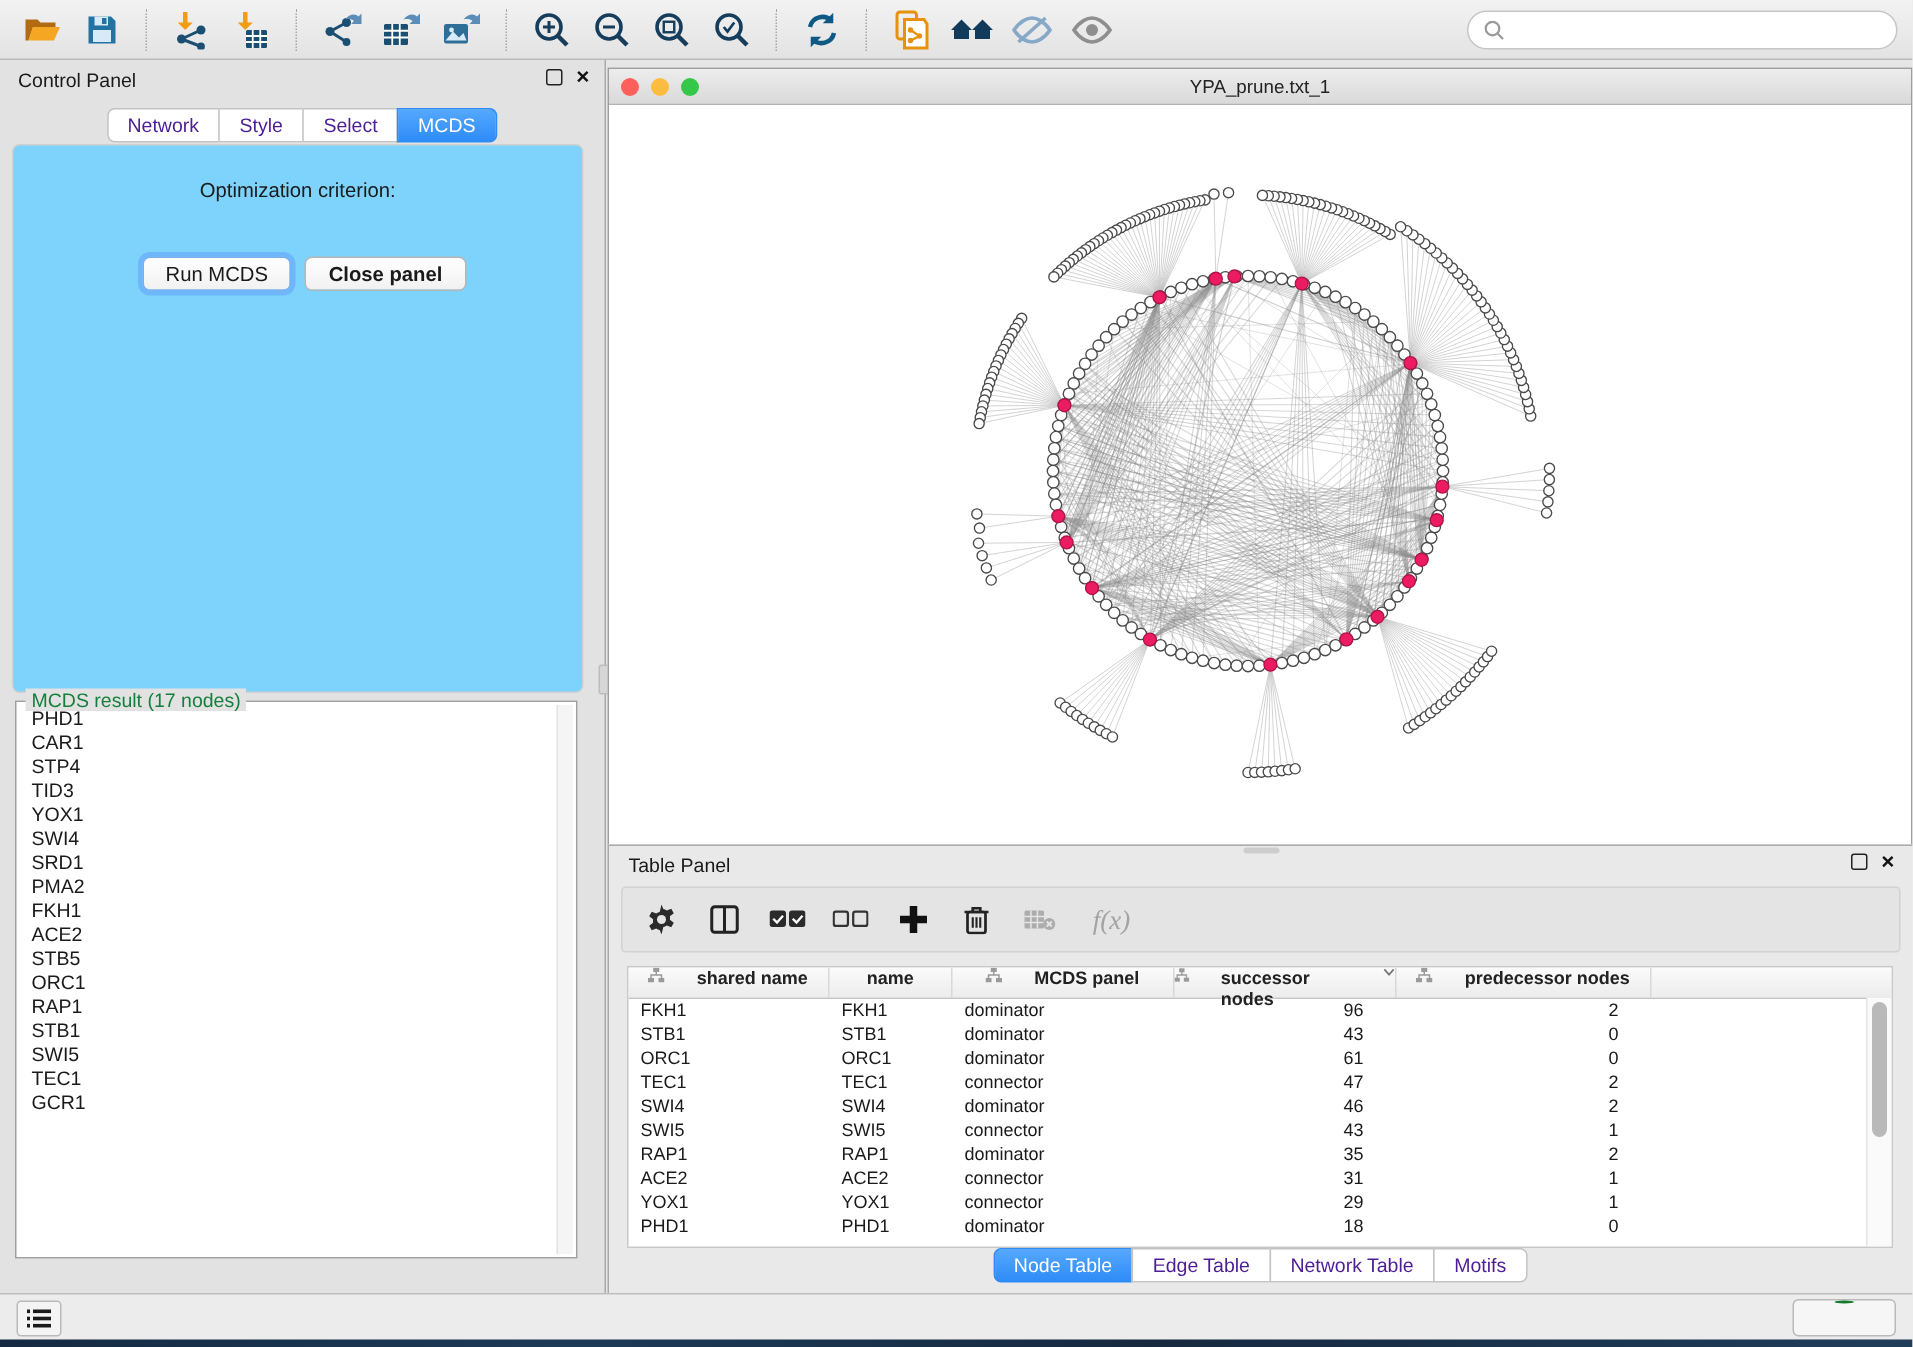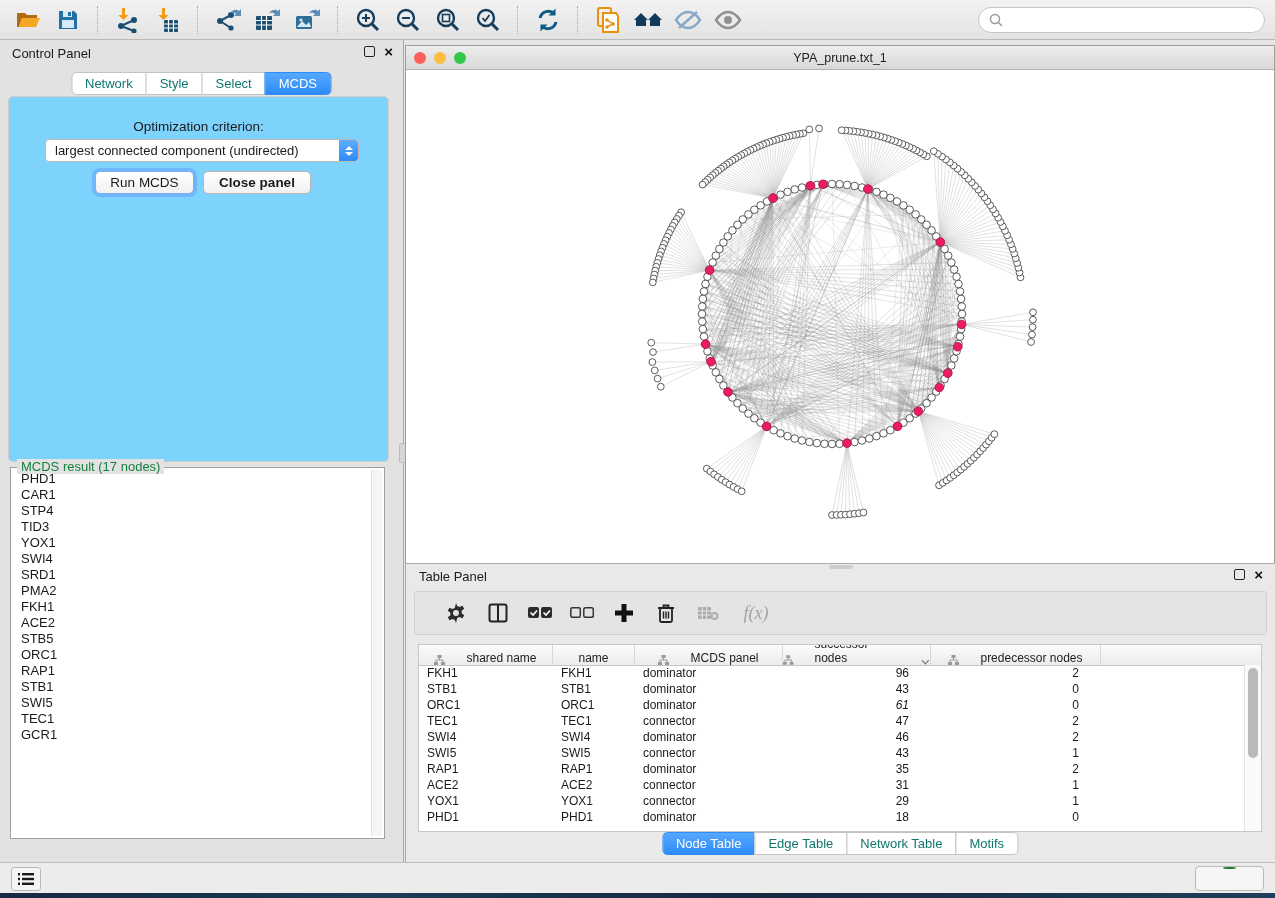--- a/index.html
+++ b/index.html
@@ -12,21 +12,21 @@
   .searchbox{margin-left:auto;width:287px;height:26px;background:#fff;border:1px solid #c6c6c6;border-radius:13px;display:flex;align-items:center;padding:0 10px;box-sizing:border-box;gap:6px;}
   .searchbox input{border:none;outline:none;flex:1;font-size:13px;font-family:"Liberation Sans",sans-serif;background:transparent;}
 
   
   .control-panel{position:absolute;left:0;top:40px;width:404px;height:822px;background:#e2e2e2;border-right:1px solid #a9a9a9;box-sizing:border-box;}
   .cp-header{position:absolute;top:6px;left:12px;font-size:13px;color:#1a1a1a;}
   .win-icons{position:absolute;top:6px;right:10px;display:flex;gap:9px;align-items:center;}
   .float-ico{width:9px;height:9px;border:1.6px solid #222;border-radius:2px;}
   .close-ico{font-size:15px;font-weight:bold;color:#111;line-height:10px;}
   .seg-tabs{display:flex;}
-  .seg-tabs .tab{background:#fff;border:1px solid #c3c3c3;margin-left:-1px;padding:3px 13px;font-size:13px;cursor:default;color:#0f766e;}
+  .seg-tabs .tab{background:#fff;border:1px solid #c3c3c3;margin-left:-1px;padding:3px 13px;font-size:13px;cursor:default;color:#4c1d95;}
   .seg-tabs .tab:first-child{border-radius:5px 0 0 5px;}
   .seg-tabs .tab:last-child{border-radius:0 5px 5px 0;}
   .seg-tabs .tab.active{background:linear-gradient(#55a8fd,#2e8cf8);border-color:#2e8cf8;color:#fff;}
   .cp-tabs{position:absolute;top:32px;left:50%;transform:translateX(-50%);}
   .cp-card{position:absolute;left:8px;top:56px;width:379px;height:364px;background:#7dd3fc;border:1px solid #cfcfcf;border-radius:5px;}
   .opt-label{position:absolute;top:22px;width:100%;text-align:center;font-size:13.5px;}
   .dropdown{position:absolute;left:36px;top:42px;width:314px;height:23px;background:#fff;border:1px solid #b9b9b9;border-radius:4px;display:flex;align-items:center;box-sizing:border-box;overflow:hidden;}
   .dropdown .dval{flex:1;font-size:13px;padding-left:9px;white-space:nowrap;}
   .dropdown .stepper{width:19px;height:100%;background:linear-gradient(#5fadfe,#2d8bf7);display:flex;flex-direction:column;align-items:center;justify-content:center;gap:2px;border-radius:0 3px 3px 0;}
   .arr-up{width:0;height:0;border-left:4px solid transparent;border-right:4px solid transparent;border-bottom:4.5px solid #fff;}
@@ -44,26 +44,26 @@
   
   .network-win{position:absolute;left:405px;top:45px;width:870px;height:518px;background:#fff;border:1px solid #9e9e9e;box-sizing:border-box;}
   .net-titlebar{position:relative;height:23px;background:linear-gradient(#ededed,#d9d9d9);border-bottom:1px solid #b3b3b3;display:flex;align-items:center;}
   .tl{width:12px;height:12px;border-radius:50%;margin-left:8px;}
   .net-title{position:absolute;width:100%;text-align:center;font-size:12.5px;color:#222;}
   .net-canvas{width:868px;height:493px;background:#fff;}
 
   
   .table-panel{position:absolute;left:405px;top:563px;width:870px;height:299px;background:#e9e9e9;border-top:1px solid #adadad;border-left:1px solid #a9a9a9;box-sizing:border-box;}
   .tp-header{position:absolute;top:5px;left:13px;font-size:13px;}
-  .tp-toolbar{position:absolute;top:27px;left:8px;right:8px;height:44px;background:#e4e4e4;border:1px solid #d2d2d2;border-radius:3px;display:flex;align-items:center;padding-left:29px;gap:18px;box-sizing:border-box;}
+  .tp-toolbar{position:absolute;top:27px;left:8px;right:8px;height:44px;background:#e4e4e4;border:1px solid #d2d2d2;border-radius:3px;display:flex;align-items:center;padding-left:14px;gap:18px;box-sizing:border-box;}
   .tico{display:flex;align-items:center;justify-content:center;width:24px;height:24px;}
   .fx{font-family:"Liberation Serif",serif;font-style:italic;font-size:18px;color:#a3a3a3;}
   .tbl-wrap{position:absolute;left:12px;right:13px;top:80px;height:188px;background:#fff;border:1px solid #c8c8c8;box-sizing:border-box;overflow:hidden;}
   .tbl-head{display:flex;height:20px;background:linear-gradient(#fbfbfb,#ececec);border-bottom:1px solid #c6c6c6;}
-  .th{display:flex;align-items:flex-end;justify-content:center;gap:21px;font-size:12px;color:#222;border-right:1px solid #d8d8d8;box-sizing:border-box;}
+  .th{display:flex;align-items:flex-start;justify-content:center;gap:21px;font-size:12px;color:#222;border-right:1px solid #d8d8d8;box-sizing:border-box;font-weight:bold;}
   .rows{position:absolute;left:0;right:16px;top:20px;bottom:0;}
   .trow{display:flex;height:16px;align-items:center;}
   .td{font-size:12px;box-sizing:border-box;white-space:nowrap;overflow:hidden;}
   .td.num{text-align:right;}
   .tbl-vscroll{position:absolute;top:20px;right:0;bottom:0;width:16px;background:#fafafa;border-left:1px solid #e4e4e4;}
   .tbl-thumb{position:absolute;left:2.5px;top:3px;width:10px;height:90px;background:#b9b9b9;border-radius:6px;}
   .tp-tabs{position:absolute;bottom:7px;left:50%;transform:translateX(-50%);}
   .grip-h{position:absolute;top:1px;left:50%;width:24px;height:4px;background:#cdcdcd;border-radius:2px;transform:translateX(-50%);}
 
   
@@ -228,27 +228,20 @@
     </div>
     <div class="seg-tabs cp-tabs" id="cp-tabs">
         <div class="tab">Network</div>
         <div class="tab">Style</div>
         <div class="tab">Select</div>
         <div class="tab active">MCDS</div>
       </div>
 
     <div class="cp-card">
       <div class="opt-label">Optimization criterion:</div>
-      <div class="dropdown">
-        <div class="dval">largest connected component (undirected)</div>
-        <div class="stepper">
-            <div class="arr-up"></div>
-            <div class="arr-dn"></div>
-          </div>
-      </div>
       <div class="btn focusring run-btn">Run MCDS</div>
       <div class="btn closep-btn">Close panel</div>
     </div>
 
     <div class="result-group">
       <div class="result-legend">MCDS result (17 nodes)</div>
       <div class="result-list" id="result-list">
           <div>PHD1</div>
           <div>CAR1</div>
           <div>STP4</div>
@@ -1299,21 +1292,21 @@
             <div class="td" style="width: 134px; padding: 0px 0px 0px 8px;">STB1</div>
             <div class="td" style="width: 82px; padding: 0px 0px 0px 8px;">STB1</div>
             <div class="td" style="width: 148px; padding: 0px 0px 0px 8px;">dominator</div>
             <div class="td num" style="width: 148px; padding: 0px 22px 0px 0px;">43</div>
             <div class="td num" style="width: 170px; padding: 0px 22px 0px 0px;">0</div>
           </div>
           <div class="trow">
             <div class="td" style="width: 134px; padding: 0px 0px 0px 8px;">ORC1</div>
             <div class="td" style="width: 82px; padding: 0px 0px 0px 8px;">ORC1</div>
             <div class="td" style="width: 148px; padding: 0px 0px 0px 8px;">dominator</div>
-            <div class="td num" style="width: 148px; padding: 0px 22px 0px 0px; font-style: italic;">61</div>
+            <div class="td num" style="width: 148px; padding: 0px 22px 0px 0px;">61</div>
             <div class="td num" style="width: 170px; padding: 0px 22px 0px 0px;">0</div>
           </div>
           <div class="trow">
             <div class="td" style="width: 134px; padding: 0px 0px 0px 8px;">TEC1</div>
             <div class="td" style="width: 82px; padding: 0px 0px 0px 8px;">TEC1</div>
             <div class="td" style="width: 148px; padding: 0px 0px 0px 8px;">connector</div>
             <div class="td num" style="width: 148px; padding: 0px 22px 0px 0px;">47</div>
             <div class="td num" style="width: 170px; padding: 0px 22px 0px 0px;">2</div>
           </div>
           <div class="trow">

